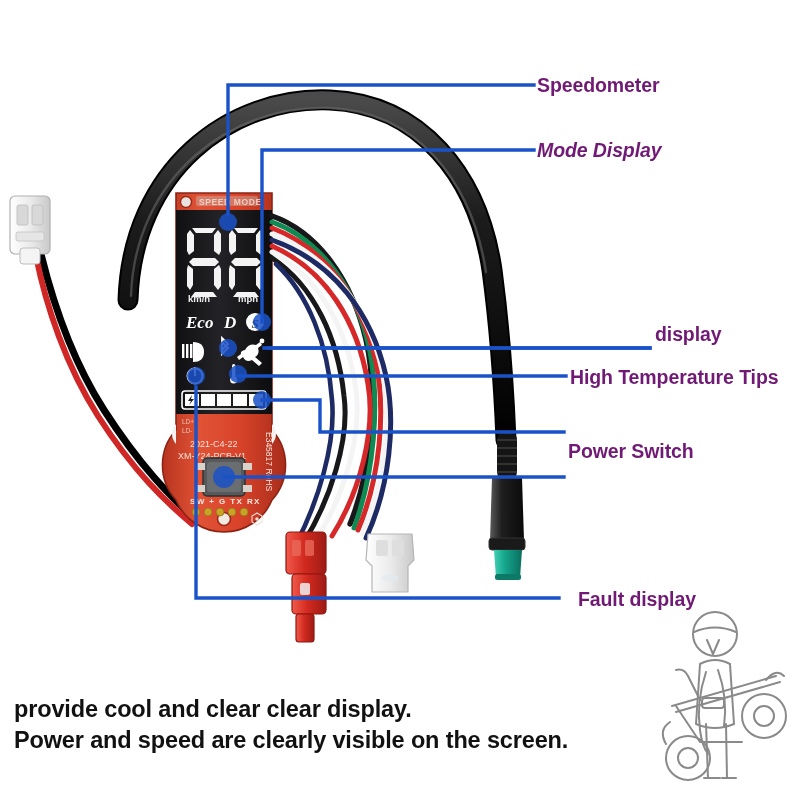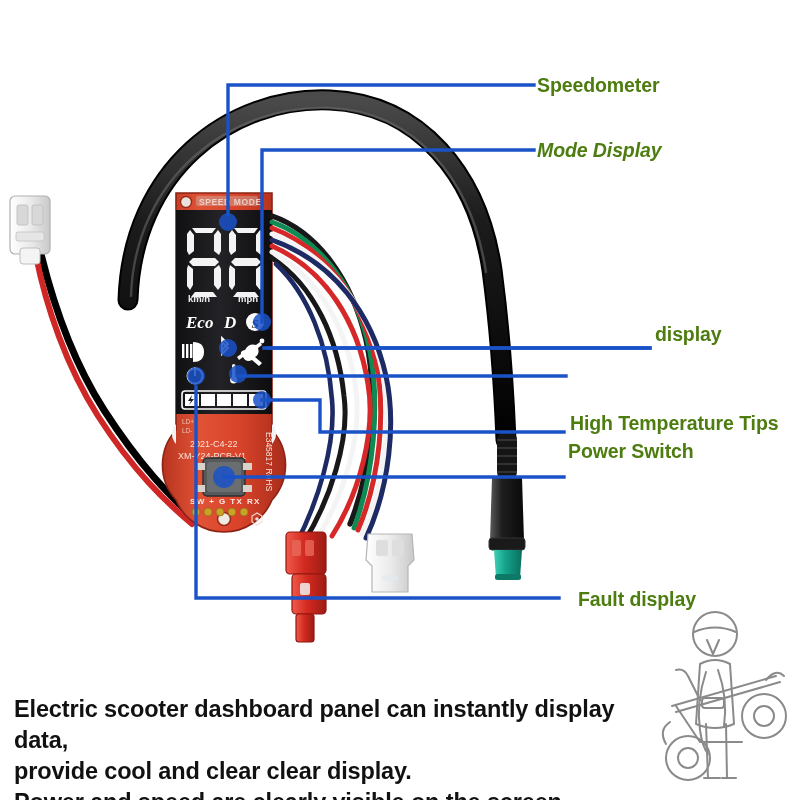--- a/index.html
+++ b/index.html
@@ -30,29 +30,29 @@
     width: 800px;
     height: 800px;
   }
 
   
   .callout {
     position: absolute;
     font-family: "Liberation Sans", sans-serif;
     font-weight: bold;
     font-size: 19.5px;
-    color: #4d7c0f;
+    color: #701a75;
     white-space: nowrap;
     letter-spacing: -0.1px;
     line-height: 1;
   }
   .callout.c-speedometer { left: 537px; top: 76px; }
   .callout.c-mode        { left: 537px; top: 141px; font-style: italic; }
   .callout.c-lightdisp   { left: 655px; top: 325px; }
-  .callout.c-hightemp    { left: 570px; top: 368px; margin-top: 46px; }
+  .callout.c-hightemp    { left: 570px; top: 368px; }
   .callout.c-powerlevel  { left: 568px; top: 424px; }
   .callout.c-powerswitch { left: 568px; top: 442px; }
   .callout.c-fault       { left: 578px; top: 590px; }
 
   
   .caption {
     position: absolute;
     left: 14px;
     top: 694px;
     width: 660px;
@@ -331,19 +331,18 @@
     </svg>
 
     <div class="callout c-speedometer">Speedometer</div>
     <div class="callout c-mode">Mode Display</div>
     <div class="callout c-lightdisp">display</div>
     <div class="callout c-hightemp">High Temperature Tips</div>
     <div class="callout c-powerswitch">Power Switch</div>
     <div class="callout c-fault">Fault display</div>
 
     <div class="caption">
-      <span class="cap-line">Electric scooter dashboard panel can instantly display data,</span>
       <span class="cap-line">provide cool and clear clear display.</span>
       <span class="cap-line">Power and speed are clearly visible on the screen.</span>
     </div>
 
   </div>
 </div>
 
 </body></html>

